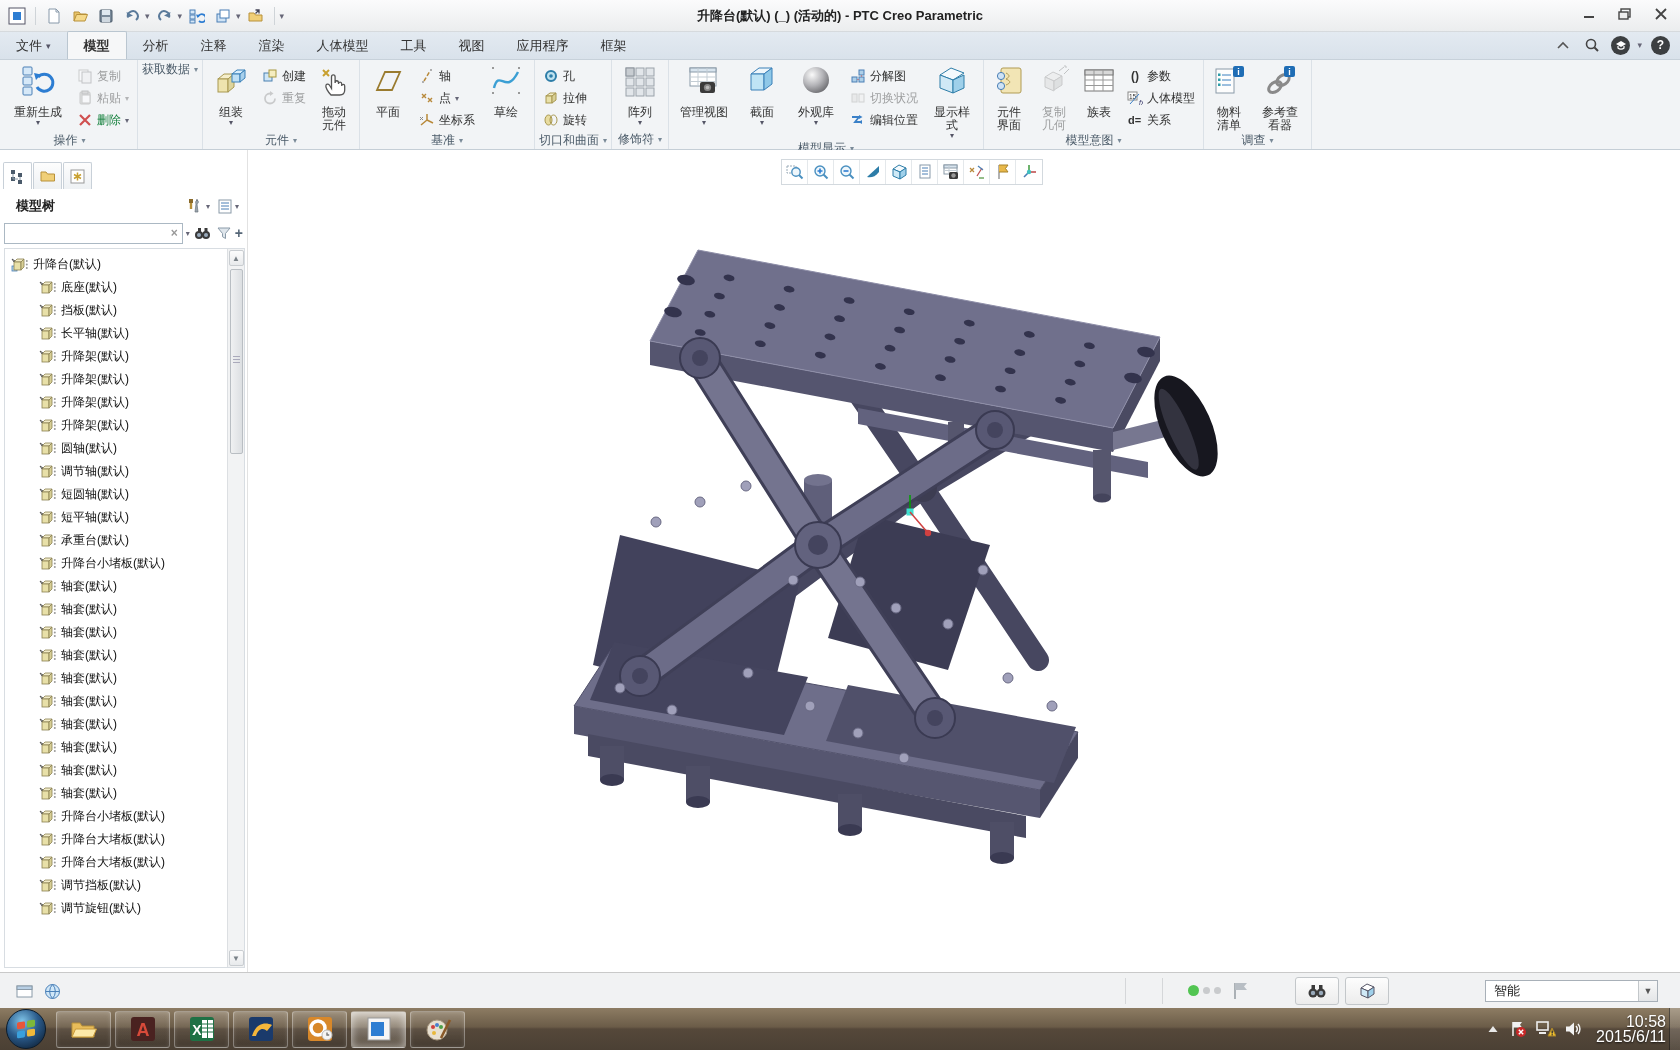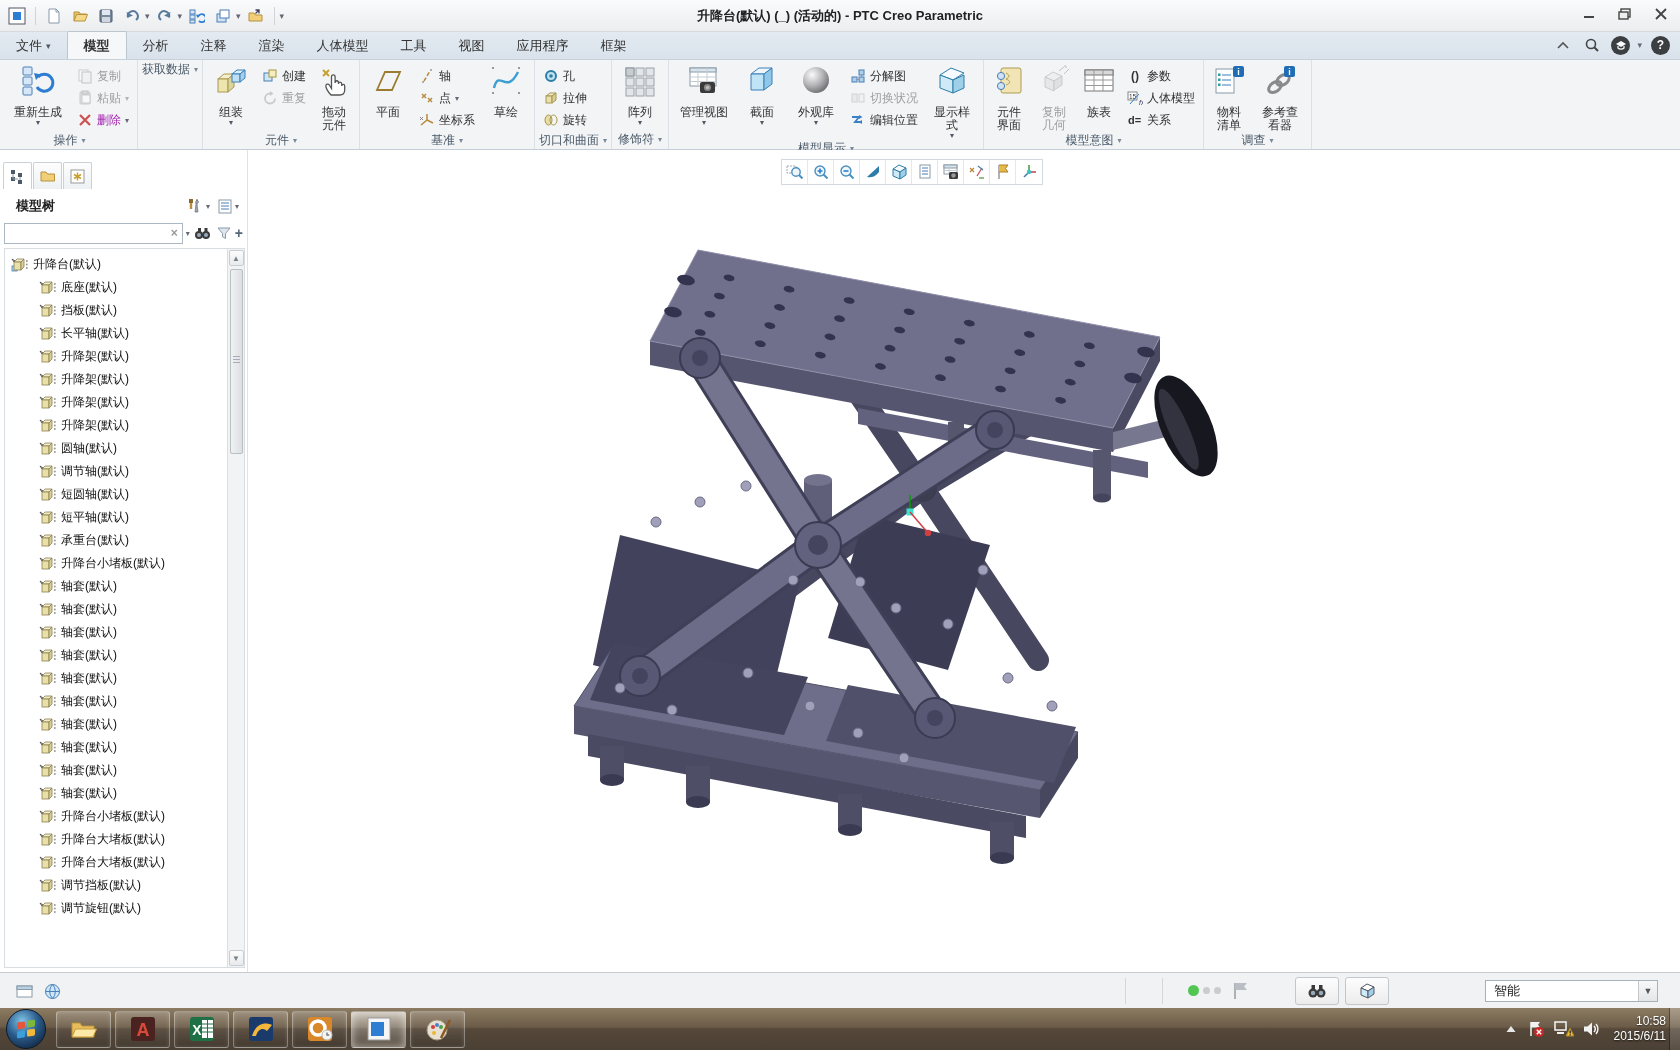--- a/index.html
+++ b/index.html
@@ -74,21 +74,21 @@
 .stbig{position:absolute;top:4px;width:44px;height:28px;border:1px solid #c3c7ca;border-radius:3px;background:linear-gradient(#fdfdfd,#ececec);display:flex;align-items:center;justify-content:center;}
 #smartdd{position:absolute;left:1485px;top:7px;width:173px;height:22px;border:1px solid #a8b0b8;background:#fff;display:flex;align-items:center;}
 #smartdd .sdtext{flex:1;padding-left:8px;font-size:13px;color:#222;}
 #smartdd .sdarr{width:19px;height:20px;background:linear-gradient(#f8f8f8,#e4e6e8);border-left:1px solid #c3c7ca;display:flex;align-items:center;justify-content:center;font-size:9px;color:#555;}
 
 #taskbar{height:42px;background:linear-gradient(#8d7c63,#6b5c48 45%,#55483a 50%,#4b4034);display:flex;align-items:center;position:relative;}
 .orb{width:44px;height:40px;display:flex;align-items:center;justify-content:center;margin:0 8px 0 4px;}
 .tkbtn{width:55px;height:37px;margin-right:4px;border:1px solid rgba(255,255,255,.35);border-radius:3px;background:linear-gradient(rgba(255,255,255,.18),rgba(255,255,255,.05) 50%,rgba(0,0,0,.12));display:flex;align-items:center;justify-content:center;box-shadow:inset 0 0 4px rgba(255,255,255,.15);}
 .tkbtn.active{background:linear-gradient(rgba(255,255,255,.55),rgba(255,255,255,.25) 50%,rgba(120,110,90,.25));box-shadow:inset 0 0 8px rgba(255,255,255,.6);}
 .tray{position:absolute;right:14px;top:0;height:42px;display:flex;align-items:center;gap:9px;}
-.clock{color:#fff;text-align:right;font-size:12px;line-height:15px;text-shadow:0 1px 2px rgba(0,0,0,.7);margin-left:4px;}
+.clock{color:#fff;text-align:right;font-size:16px;line-height:15px;text-shadow:0 1px 2px rgba(0,0,0,.7);margin-left:4px;}
 .showdesk{position:absolute;right:0;top:0;width:11px;height:42px;background:linear-gradient(rgba(255,255,255,.25),rgba(255,255,255,.08));border-left:1px solid rgba(0,0,0,.5);}
 </style>
 </head>
 <body>
 
 <div id="titlebar">
   <div class="qat">
     <span class="qbtn">
         <svg width="18" height="18">
           <rect x="1" y="1" width="16" height="16" fill="#fff" stroke="#556"></rect>
@@ -261,21 +261,21 @@
               <rect x="5" y="1" width="6" height="3" fill="#bbb" stroke="#888"></rect>
               <rect x="5" y="5" width="8" height="8" fill="#fff" stroke="#999"></rect>
             </svg>
             <span>粘贴</span>
             <span class="sarr">▾</span>
           </div>
         <div class="sbtn">
             <svg width="16" height="16">
               <path d="M3 3 L13 13 M13 3 L3 13" stroke="#d05050" stroke-width="2.2"></path>
             </svg>
-            <span style="color:#a21caf">删除</span>
+            <span style="color:#15803d">删除</span>
             <span class="sarr">▾</span>
           </div>
       </div>
     </div>
     <div class="rlabel">
         <span>操作</span>
         <span class="garr">▾</span>
       </div>
   </div>
 

